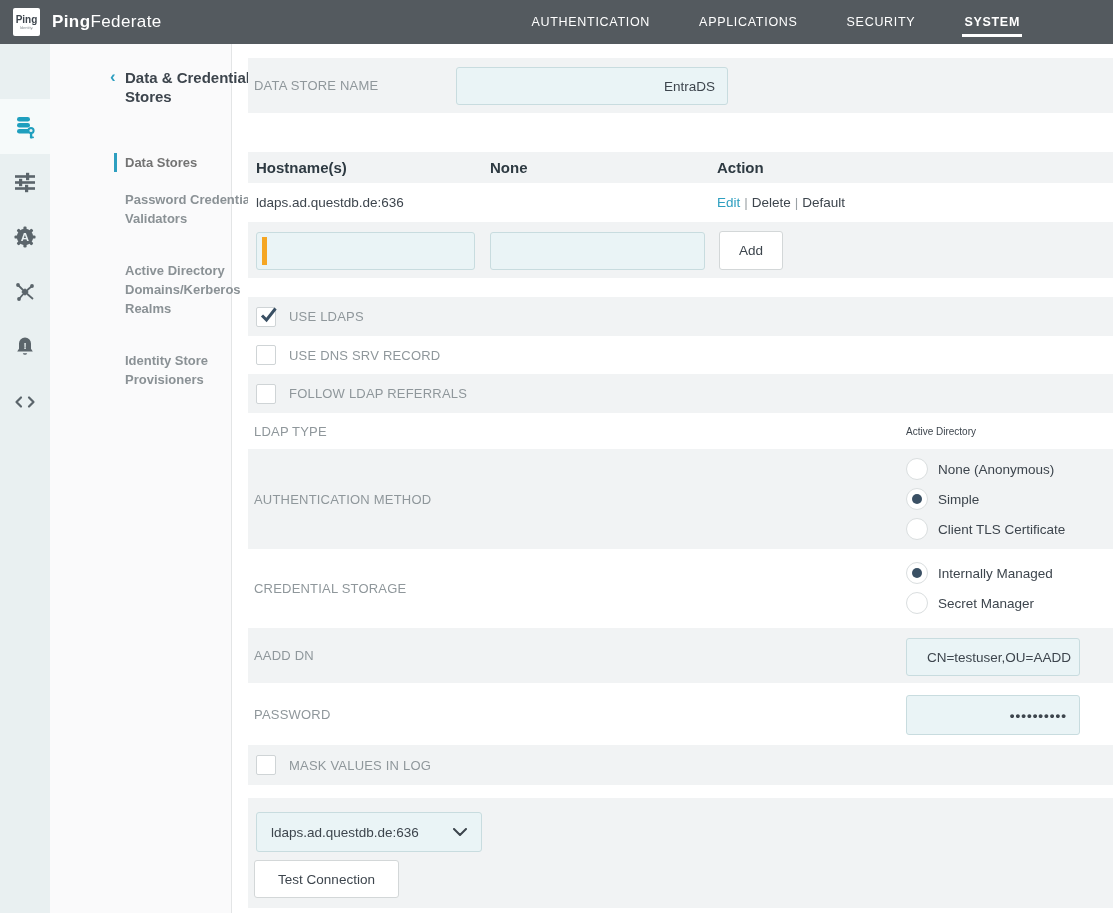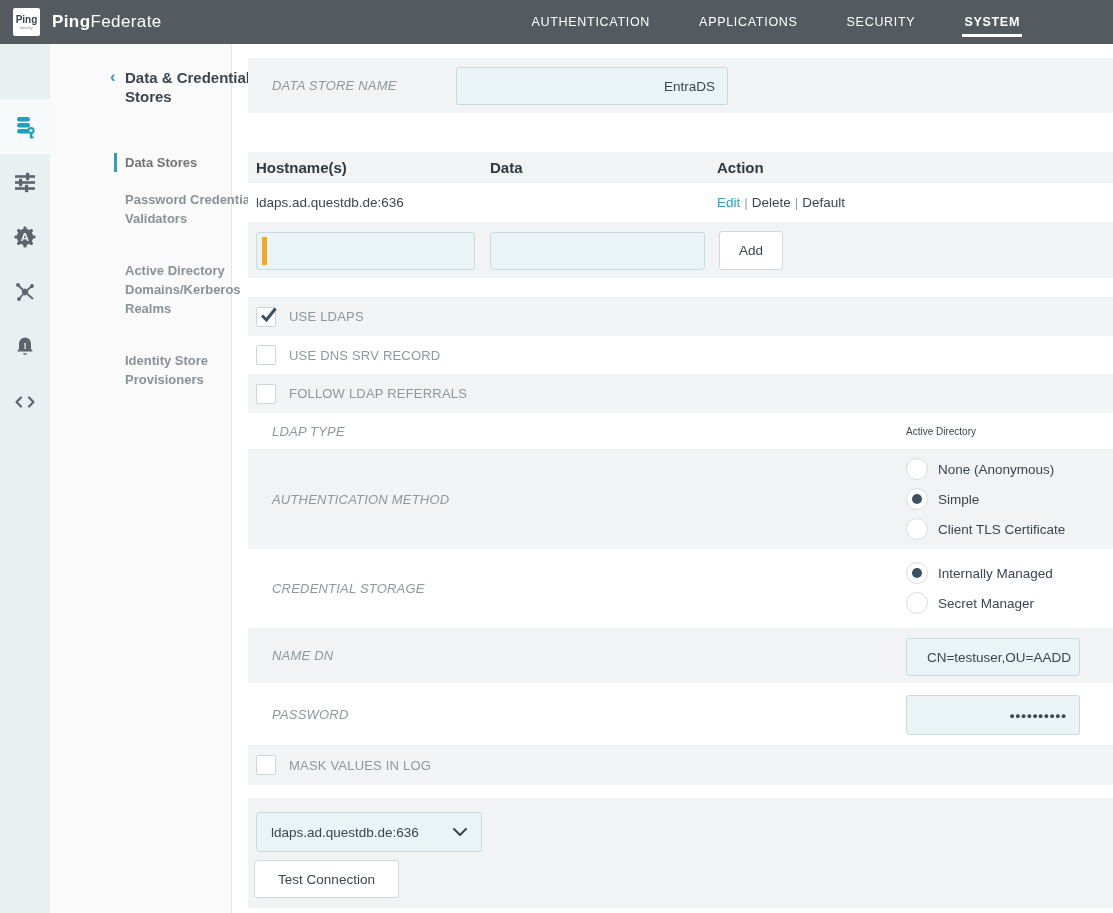--- a/index.html
+++ b/index.html
@@ -39,21 +39,21 @@
   .sb-item-1 { top:93px; }
   .sb-item-2 { top:146px; }
   .sb-item-3 { top:217px; }
   .sb-item-4 { top:307px; }
 
   
   .main { position:absolute; left:248px; top:44px; width:865px; height:869px; background:#fff; }
   .row { position:absolute; left:0; width:865px; display:flex; align-items:center; }
   .gray { background:#F1F3F4; }
   .white { background:#fff; }
-  .flabel { font-size:13px; color:#8F979B; letter-spacing:0.2px; padding-left:24px;font-style:italic; }
+  .flabel { font-size:13px; color:#8F979B; letter-spacing:0.2px; padding-left:6px; }
 
   .r-name { top:14px; height:55px; }
   .r-thead { top:108px; height:31px; }
   .r-tbody { top:139px; height:39px; }
   .r-tinput { top:178px; height:56px;padding-left:9px; }
   .r-cb1 { top:253px; height:39px; }
   .r-cb2 { top:292px; height:38px; }
   .r-cb3 { top:330px; height:39px; }
   .r-ldaptype { top:369px; height:36px; }
   .r-auth { top:405px; height:100px; }
@@ -224,21 +224,21 @@
 
   <main class="main">
 
     <div class="row gray r-name">
       <span class="flabel">DATA STORE NAME</span>
       <input class="t-input name-input" value="EntraDS" style="">
     </div>
 
     <div class="row gray r-thead">
       <span class="th th-host">Hostname(s)</span>
-      <span class="th th-tags">Data</span>
+      <span class="th th-tags">None</span>
       <span class="th th-action">Action</span>
     </div>
 
     <div class="row white r-tbody">
       <span class="cell cell-host">ldaps.ad.questdb.de:636</span>
       <span class="cell cell-action">
         <a class="link">Edit</a><span class="sep">|</span><a class="act">Delete</a><span class="sep">|</span><a class="act">Default</a>
       </span>
     </div>
 
@@ -303,21 +303,21 @@
           <span class="radio-label">Internally Managed</span>
         </div>
         <div class="radio-row">
           <span class="radio"></span>
           <span class="radio-label">Secret Manager</span>
         </div>
       </div>
     </div>
 
     <div class="row gray r-userdn">
-      <span class="flabel">NAME DN</span>
+      <span class="flabel">AADD DN</span>
       <input class="t-input dn-input" value="CN=testuser,OU=AADD" style="">
     </div>
 
     <div class="row white r-password">
       <span class="flabel">PASSWORD</span>
       <input class="t-input pw-input" value="••••••••••" style="">
     </div>
 
     <div class="row gray r-mask">
       <span class="checkbox">

